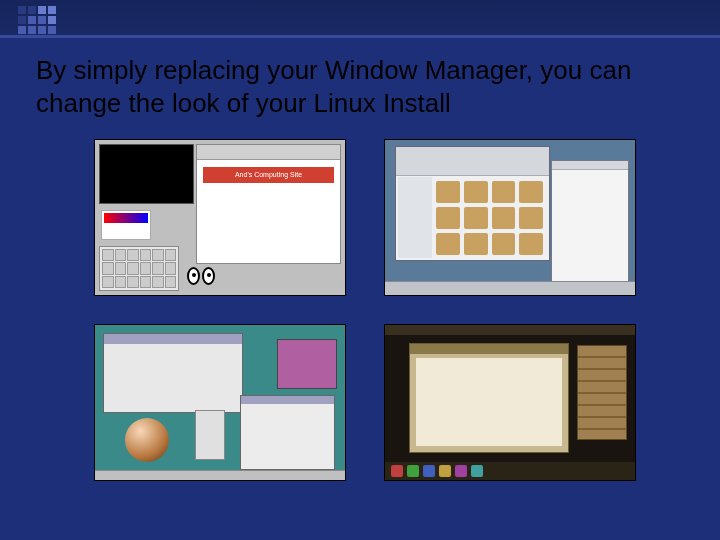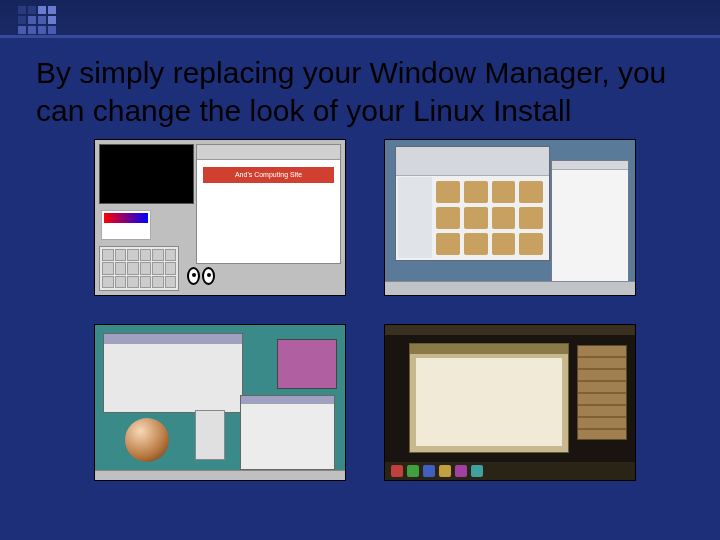--- a/index.html
+++ b/index.html
@@ -46,21 +46,21 @@
   .bullet-deco span:nth-child(4),
   .bullet-deco span:nth-child(8) {
     background: #6a7cd0;
   }
   .title {
     position: absolute;
     top: 54px;
     left: 36px;
     right: 40px;
     color: #000;
-    font-size: 30px;
+    font-size: 26px;
     line-height: 1.25;
   }
   .grid {
     position: absolute;
     top: 140px;
     left: 95px;
     width: 540px;
     display: grid;
     grid-template-columns: 1fr 1fr;
     gap: 30px 40px;

